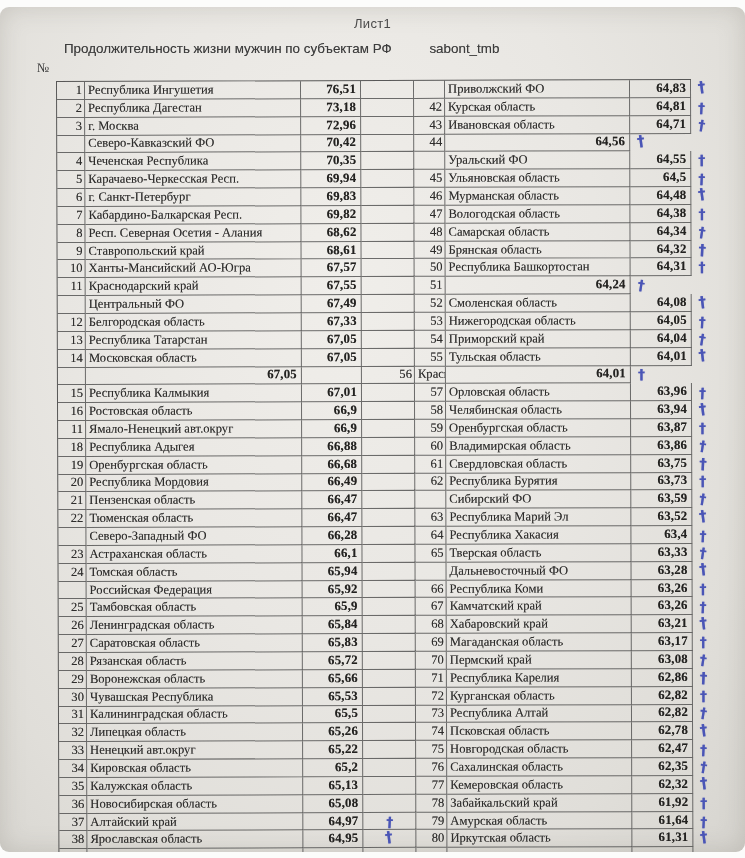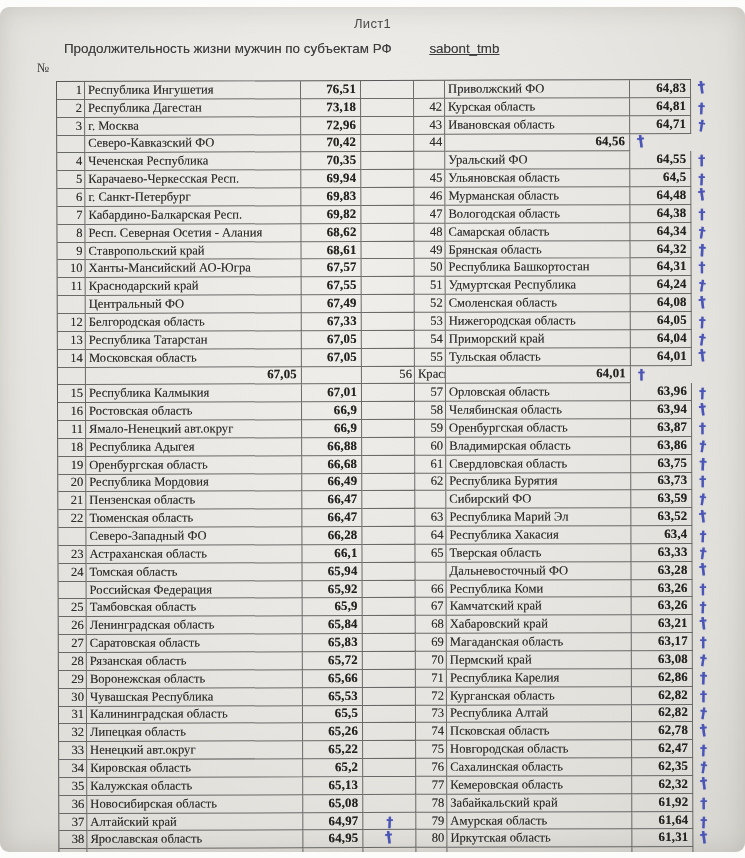--- a/index.html
+++ b/index.html
@@ -6,21 +6,21 @@
   .stage{position:relative;width:745px;height:858px;overflow:hidden;
          font-family:"Liberation Serif","DejaVu Serif",serif;}
   .photo{position:absolute;left:0;top:7px;width:745px;height:845px;border-radius:9px;
          background:radial-gradient(ellipse at 46% 32%, #f0eeea 0%, #e9e7e3 45%, #e0ded9 78%, #d6d4cf 100%);
          overflow:hidden;box-shadow:inset 0 0 24px rgba(120,115,105,.25);}
   .sheet-label{position:absolute;top:9px;left:0;width:100%;text-align:center;
          font:13px "Liberation Sans","DejaVu Sans",sans-serif;color:#4a4a4a;letter-spacing:.3px;}
   .title-line{position:absolute;left:64px;top:34px;white-space:nowrap;
          font:13.4px "Liberation Sans","DejaVu Sans",sans-serif;color:#3d3d3d;
          text-shadow:0 0 .6px rgba(60,60,60,.55);}
-  .title-note{margin-left:34px;text-decoration:underline;}
+  .title-note{margin-left:34px;}
   .num-header{position:absolute;left:37px;top:53px;font:13px "Liberation Serif",serif;color:#3c3c3c;}
   .tbl{position:absolute;left:56px;top:74px;width:634px;
        border-top:1.4px solid rgba(62,62,62,.85);border-left:1.4px solid rgba(62,62,62,.85);
        transform:rotate(-0.18deg);transform-origin:0 0;}
   .trow{display:grid;grid-template-columns:28px 216px 60px 53px 31px 185px 61px 27px;height:17.85px;}
   .trow.partial{height:12px;}
   .c{box-sizing:border-box;border-right:1.1px solid rgba(70,70,70,.78);
      border-bottom:1.1px solid rgba(70,70,70,.78);
      display:flex;align-items:center;overflow:hidden;
      font-size:12.6px;color:#2e2d2c;text-shadow:0 0 .5px rgba(45,45,45,.5);}
@@ -207,21 +207,20 @@
           </div>
   </div>
         <div class="trow">
     <div class="c numcol l-num">11</div>
     <div class="c namecol l-name">Краснодарский край</div>
     <div class="c valcol l-val">67,55</div>
     <div class="c gapcol l-gap">
             <span class="mark l-mark"></span>
           </div>
     <div class="c numcol r-num">51</div>
-    <div class="c namecol r-name">Удмуртская Республика</div>
     <div class="c valcol r-val">64,24</div>
     <div class="out r-out">
             <span class="mark r-mark">†</span>
           </div>
   </div>
         <div class="trow">
     <div class="c numcol l-num"></div>
     <div class="c namecol l-name">Центральный ФО</div>
     <div class="c valcol l-val">67,49</div>
     <div class="c gapcol l-gap">

